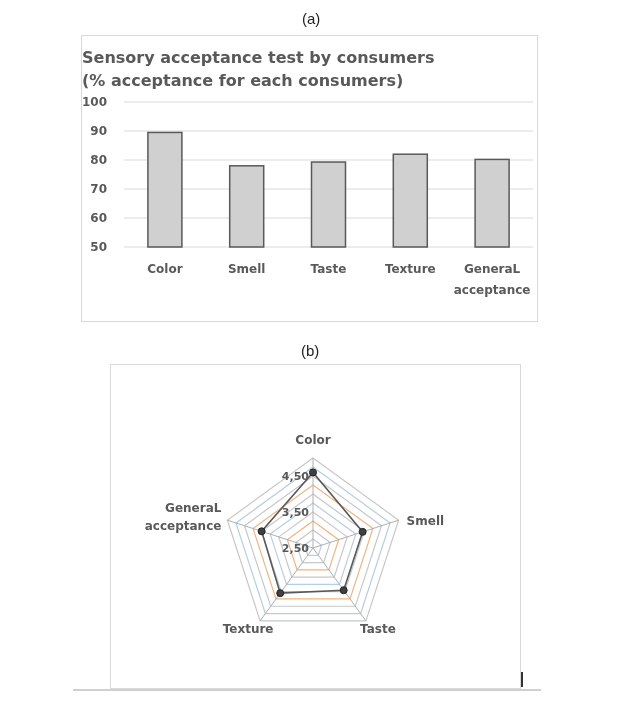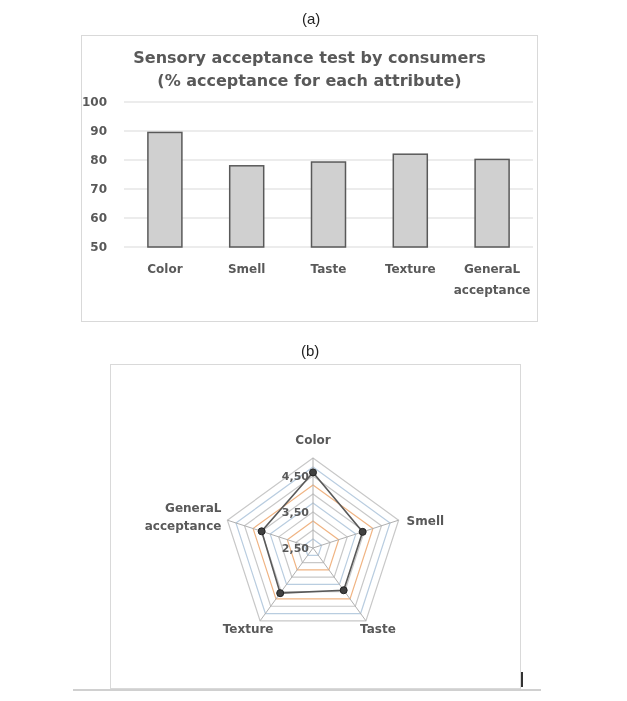--- a/index.html
+++ b/index.html
@@ -1,34 +1,34 @@
 <!DOCTYPE html>
 <html><head>
 <meta charset="utf-8">
 <style>
   html, body { margin: 0; padding: 0; background: #ffffff; }
   body { width: 627px; height: 701px; position: relative; overflow: hidden;
          font-family: "DejaVu Sans", sans-serif; color: #595959; }
   .panel-label { position: absolute; font-size: 15px; color: #222; font-family: "Liberation Sans", sans-serif; }
   .chart-box { position: absolute; border: 1px solid #d9d9d9; background: #fff; }
-  .chart-title { position: absolute; left: 0; right: 0; text-align: center; font-weight: bold;
+  .chart-title { position: absolute; left: 0; right: 0; text-align: left; font-weight: bold;
                  font-size: 16px; line-height: 23px; color: #595959; }
   svg text { font-family: "DejaVu Sans", sans-serif; }
   .footer-line { position: absolute; left: 73px; top: 689px; width: 468px; height: 2px; background: #d0d0d0; }
   .cursor { position: absolute; left: 521px; top: 672px; width: 2px; height: 15px; background: #333; }
 </style>
 </head>
 <body>
 
 <div class="panel-label" style="left:302px; top:10px;">(a)</div>
 
 <div class="chart-box" style="left:81px; top:35px; width:455px; height:285px;">
   <div class="chart-title" style="top:10px;">
     <div>Sensory acceptance test by consumers</div>
-    <div>(% acceptance for each attribute)</div>
+    <div>(% acceptance for each consumers)</div>
   </div>
   <svg id="bar-svg" width="455" height="285" style="position:absolute; left:0; top:0;">
       <line x1="42" x2="451" y1="211" y2="211" stroke="#d9d9d9" stroke-width="1"></line>
       <text x="25" y="215" text-anchor="end" font-size="12" font-weight="bold" fill="#595959">50</text>
       <line x1="42" x2="451" y1="182" y2="182" stroke="#d9d9d9" stroke-width="1"></line>
       <text x="25" y="186" text-anchor="end" font-size="12" font-weight="bold" fill="#595959">60</text>
       <line x1="42" x2="451" y1="153" y2="153" stroke="#d9d9d9" stroke-width="1"></line>
       <text x="25" y="157" text-anchor="end" font-size="12" font-weight="bold" fill="#595959">70</text>
       <line x1="42" x2="451" y1="124" y2="124" stroke="#d9d9d9" stroke-width="1"></line>
       <text x="25" y="128" text-anchor="end" font-size="12" font-weight="bold" fill="#595959">80</text>

